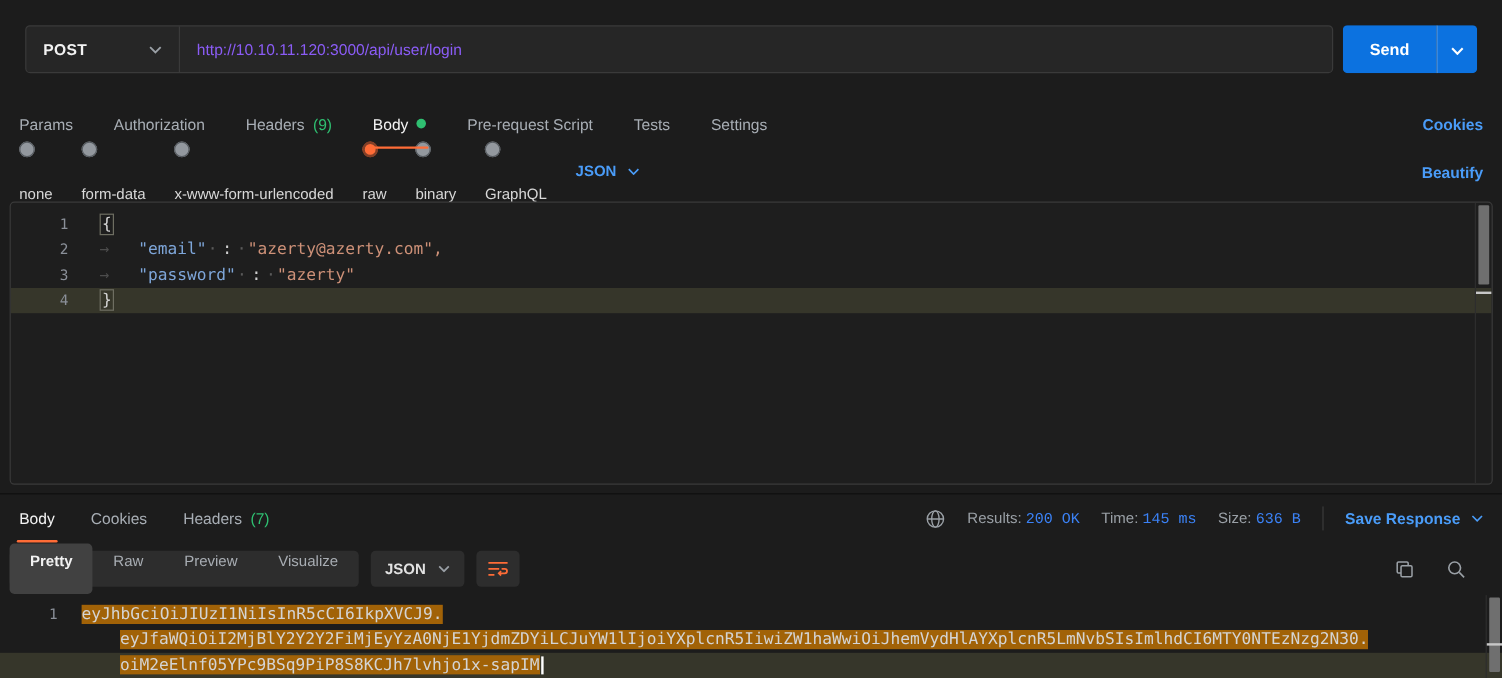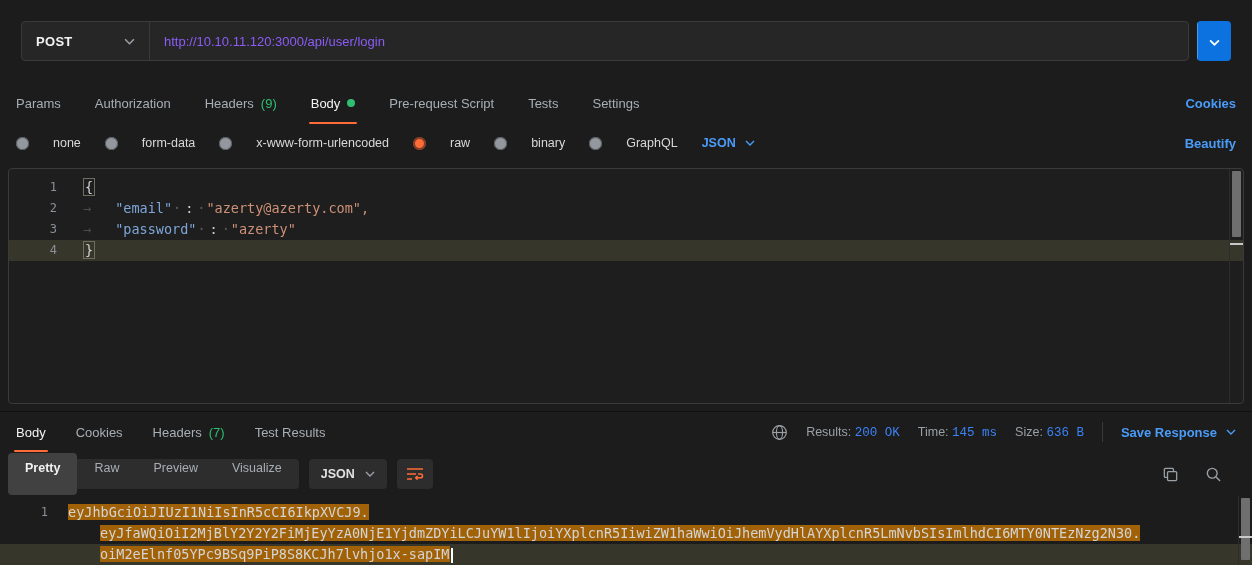--- a/index.html
+++ b/index.html
@@ -38,21 +38,21 @@
   
   .req-tabs { display: flex; align-items: center; height: 42px; padding: 0 16px; gap: 34px; font-size: 13px; }
   .tab { position: relative; height: 100%; display: flex; align-items: center; gap: 7px; color: #a8aeb5; cursor: pointer; white-space: nowrap; }
   .tab .count { color: #2fbf71; }
   .tab.active { color: #f3f3f3; }
   .tab.active::after { content:""; position: absolute; left: -2px; right: -2px; bottom: 0; height: 2px; background: #ff6c37; border-radius: 1px; }
   .dot-green { width: 8px; height: 8px; border-radius: 50%; background: #2fbf71; }
   .link-blue { margin-left: auto; color: #4a9cf8; font-weight: bold; font-size: 13px; cursor: pointer; }
   
   .mode-row { display: flex; align-items: center; height: 38px; padding: 0 16px; gap: 24px; font-size: 12.5px; color: #d8d8d8; }
-  .mode { display: flex; align-items: flex-end; gap: 24px; cursor: pointer; white-space: nowrap; }
+  .mode { display: flex; align-items: flex-start; gap: 24px; cursor: pointer; white-space: nowrap; flex-direction: column; }
   .radio { width: 13px; height: 13px; border-radius: 50%; background: #93989e; box-shadow: inset 0 0 0 1px #565b60; }
   .radio.on { background: #ff6c37; box-shadow: inset 0 0 0 2px rgba(28,28,28,.55); }
   .lang-dd { display: flex; align-items: center; gap: 9px; color: #4a9cf8; font-weight: bold; font-size: 12.5px; cursor: pointer; }
   
   .editor {
     position: relative; margin: 6px 8px 0; height: 236px;
     background: #1e1e1e; border: 1px solid #3a3a3a; border-radius: 4px;
     font-family: "DejaVu Sans Mono", monospace; font-size: 13.5px; line-height: 21px;
     padding-top: 8px; overflow: hidden;
   }
@@ -104,20 +104,21 @@
         <span>POST</span>
         <span class="chev">
           <svg width="11" height="7" viewBox="0 0 10 6">
               <path d="M1 1l4 4 4-4" fill="none" stroke="currentColor" stroke-width="1.4"></path>
             </svg>
         </span>
       </div>
       <div class="url-input">http://10.10.11.120:3000/api/user/login</div>
     </div>
     <div class="send-group">
+      <button class="send-main">Send</button>
       <button class="send-caret">
         <span>
           <svg width="11" height="7" viewBox="0 0 10 6">
               <path d="M1 1l4 4 4-4" fill="none" stroke="currentColor" stroke-width="1.6"></path>
             </svg>
         </span>
       </button>
     </div>
   </div>
 
@@ -213,23 +214,20 @@
     <div class="tab active">
         <span>Body</span>
       </div>
     <div class="tab">
         <span>Cookies</span>
       </div>
     <div class="tab">
       <span>Headers</span>
       <span class="count">(7)</span>
     </div>
-    <div class="tab">
-        <span>Test Results</span>
-      </div>
 
     <div class="meta">
       <span class="icon-btn">
         <svg width="17" height="17" viewBox="0 0 16 16" fill="none" stroke="#9aa0a6" stroke-width="1.1">
             <circle cx="8" cy="8" r="6.4"></circle>
             <ellipse cx="8" cy="8" rx="2.9" ry="6.4"></ellipse>
             <line x1="1.6" y1="8" x2="14.4" y2="8"></line>
           </svg>
       </span>
       <span><span>Results:</span> <span class="val">200 OK</span></span>

